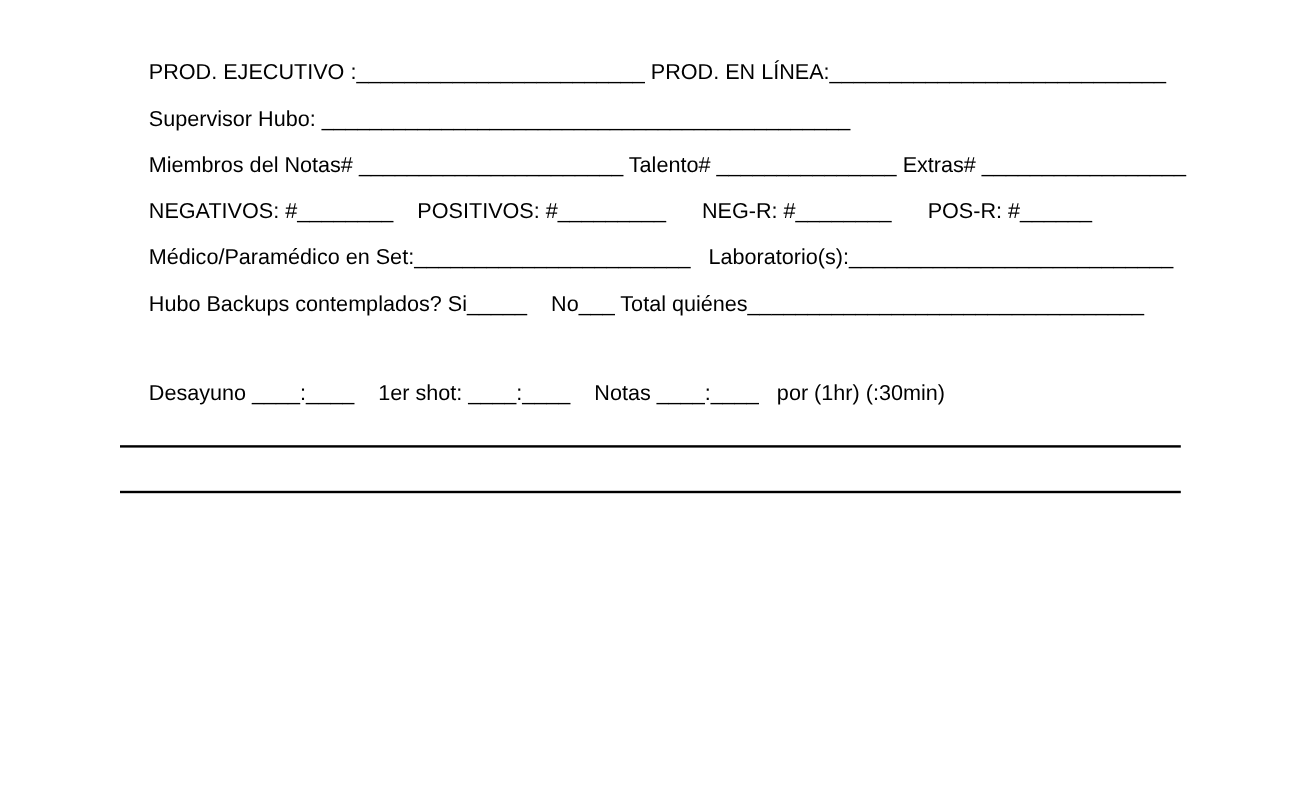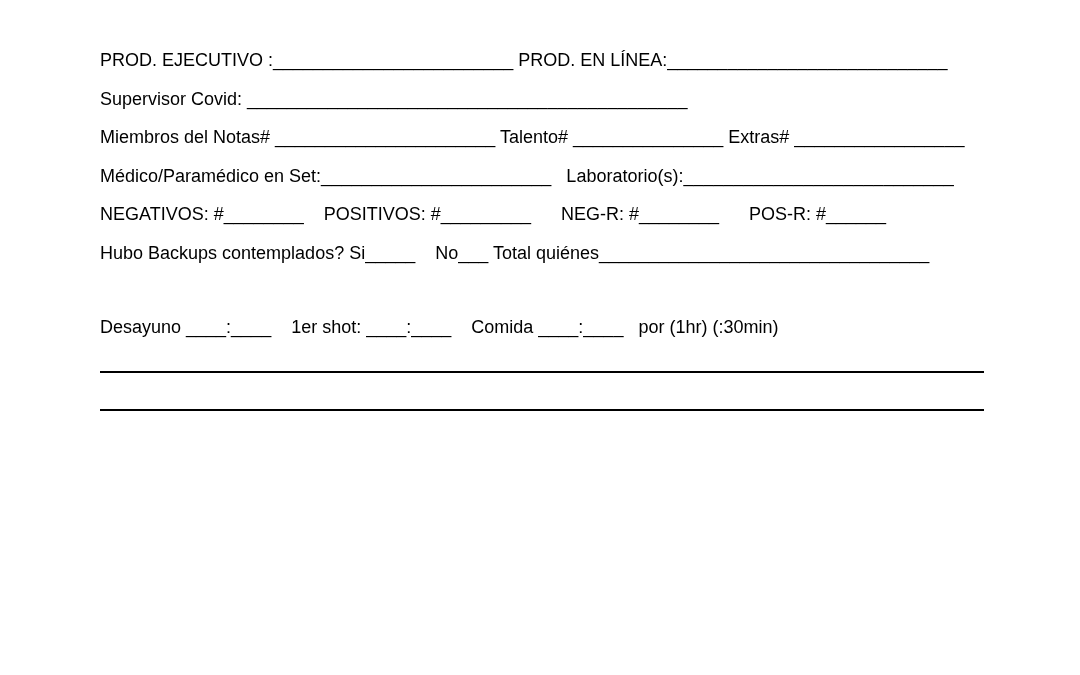--- a/index.html
+++ b/index.html
@@ -18,42 +18,43 @@
     box-sizing: border-box;
     padding: 41px 96px 0 100px;
   }
   .form-line {
     height: 38.6px;
     line-height: 38.6px;
     font-size: 18px;
     white-space: pre;
     color: #000000;
     font-weight: 400;
+    margin-left: 24px;
   }
   .section-spacer {
     height: 35px;
   }
   .write-line {
     width: 884px;
     height: 0;
     border-top: 2px solid #000000;
   }
   .write-line.first  { margin-top: 25px; }
   .write-line.second { margin-top: 36px; }
 </style>
 </head>
 <body>
 
 <div class="page">
   <div class="form-line">PROD. EJECUTIVO :________________________ PROD. EN LÍNEA:____________________________</div>
-  <div class="form-line">Supervisor Covid: ____________________________________________</div>
+  <div class="form-line">Supervisor Hubo: ____________________________________________</div>
   <div class="form-line">Miembros del Notas# ______________________ Talento# _______________ Extras# _________________</div>
+  <div class="form-line">NEGATIVOS: #________    POSITIVOS: #_________      NEG-R: #________      POS-R: #______</div>
   <div class="form-line">Médico/Paramédico en Set:_______________________   Laboratorio(s):___________________________</div>
-  <div class="form-line">NEGATIVOS: #________    POSITIVOS: #_________      NEG-R: #________      POS-R: #______</div>
   <div class="form-line">Hubo Backups contemplados? Si_____    No___ Total quiénes_________________________________</div>
 
   <div class="section-spacer"></div>
 
-  <div class="form-line">Desayuno ____:____    1er shot: ____:____    Comida ____:____   por (1hr) (:30min)</div>
+  <div class="form-line">Desayuno ____:____    1er shot: ____:____    Notas ____:____   por (1hr) (:30min)</div>
 
   <div class="write-line first"></div>
   <div class="write-line second"></div>
 </div>
 
 </body></html>

